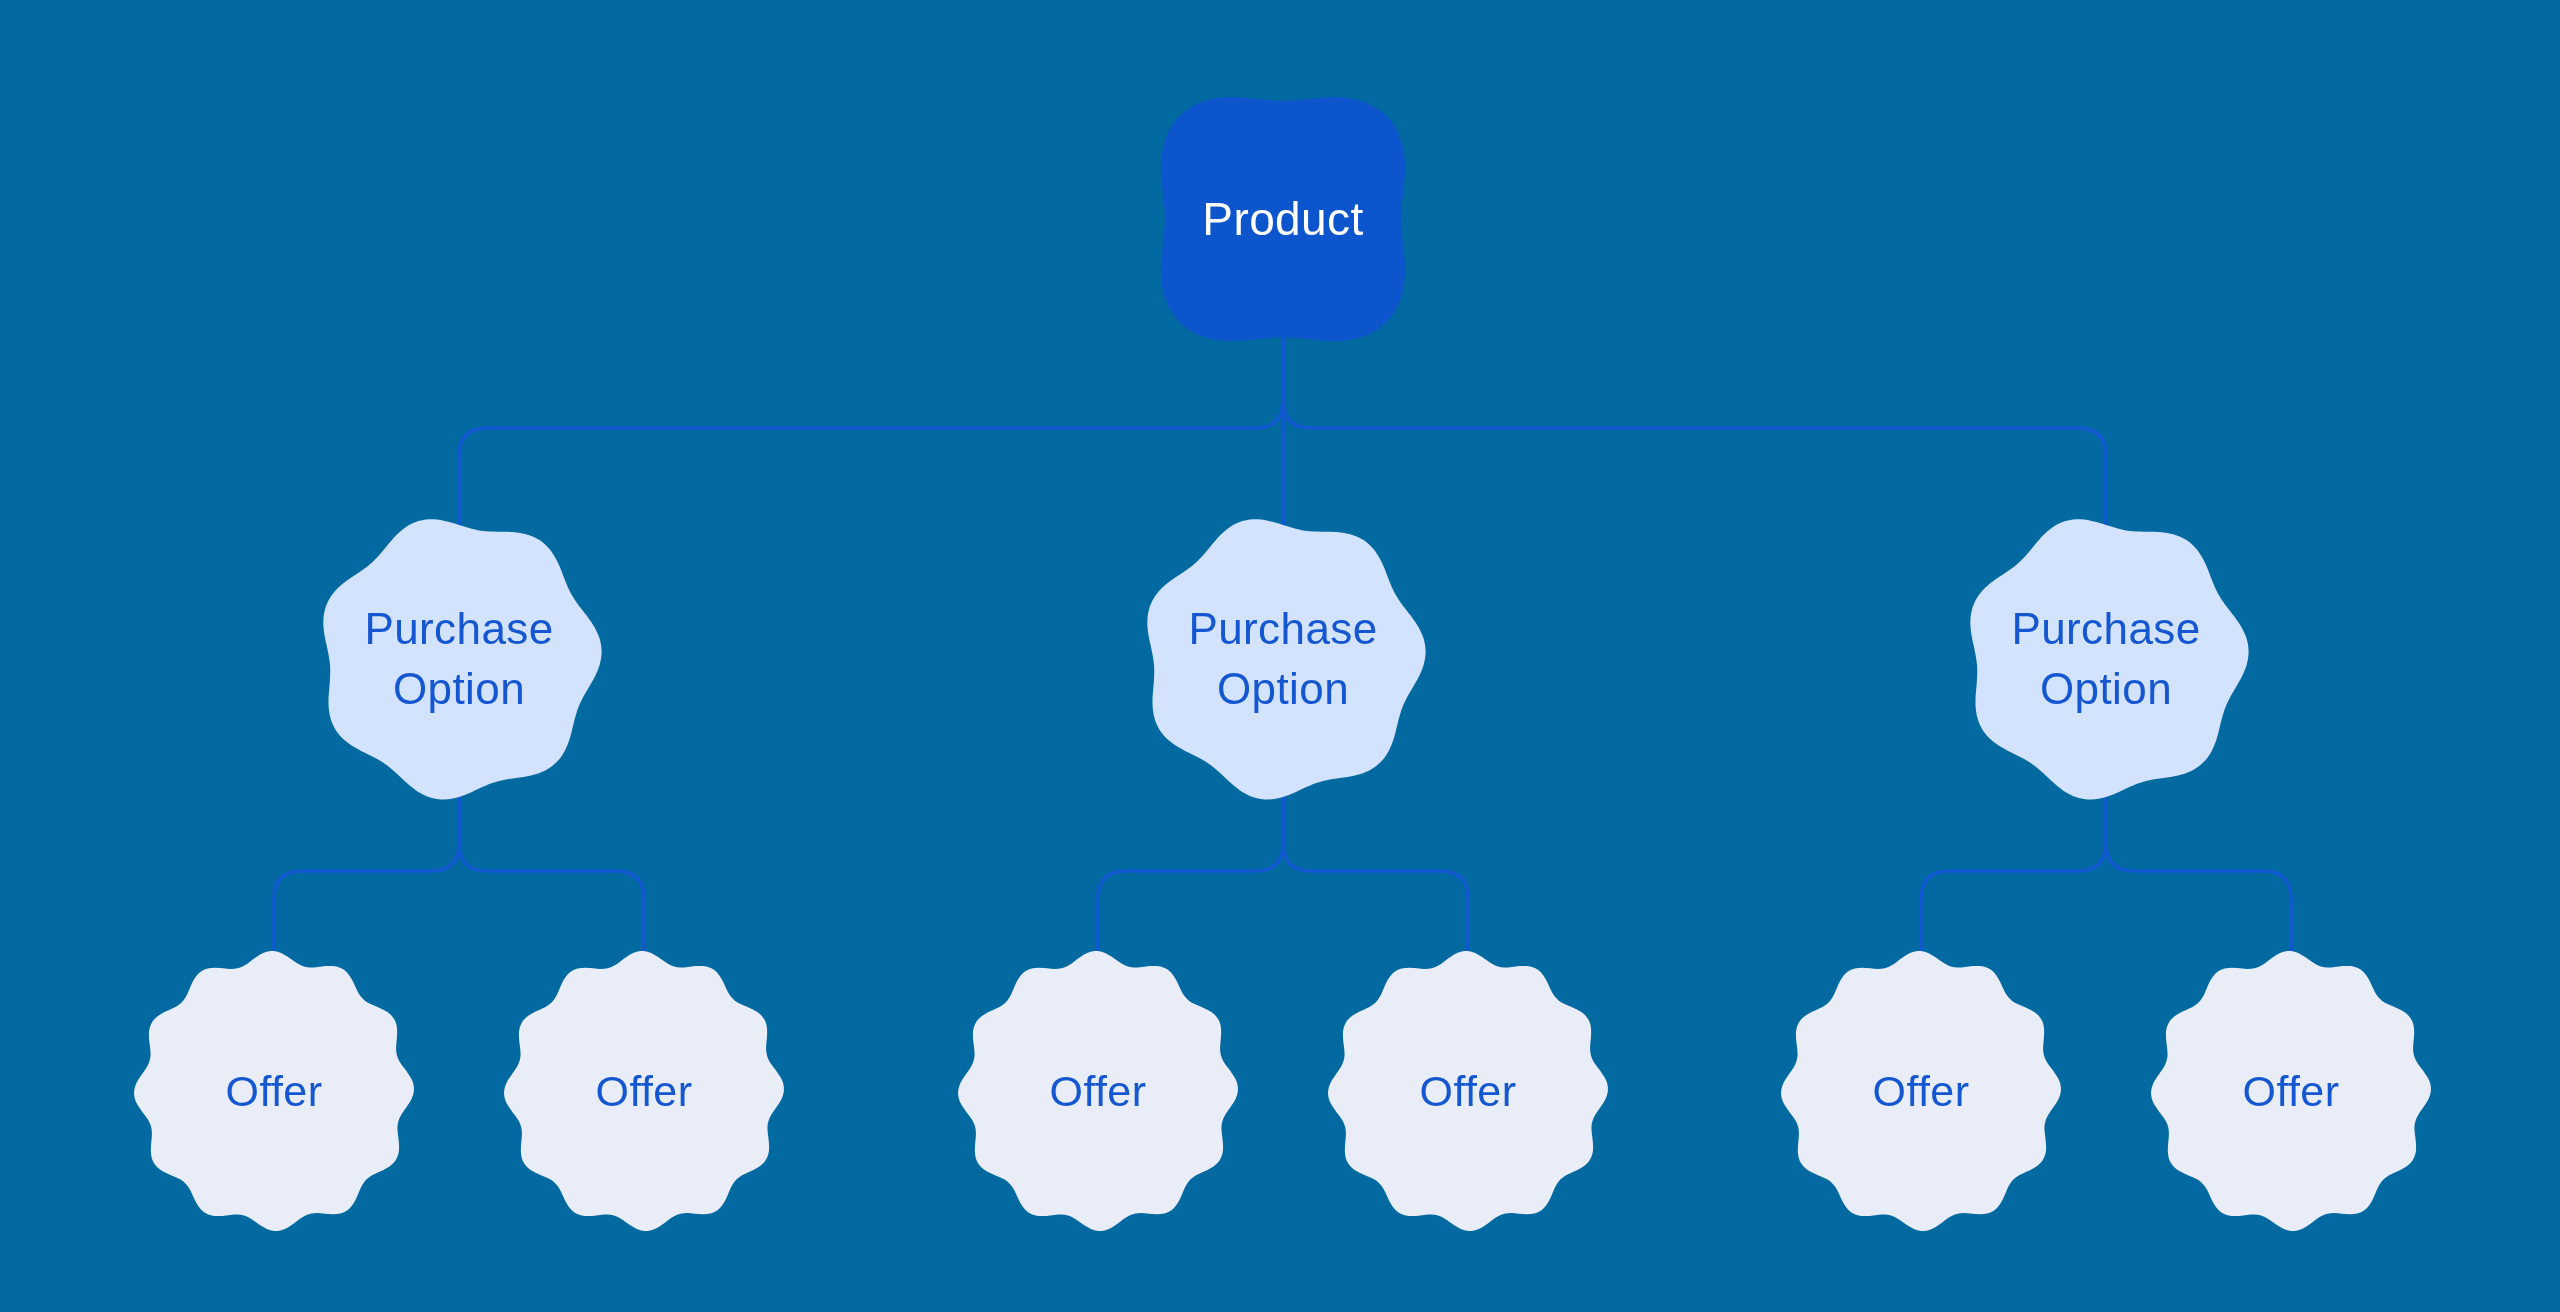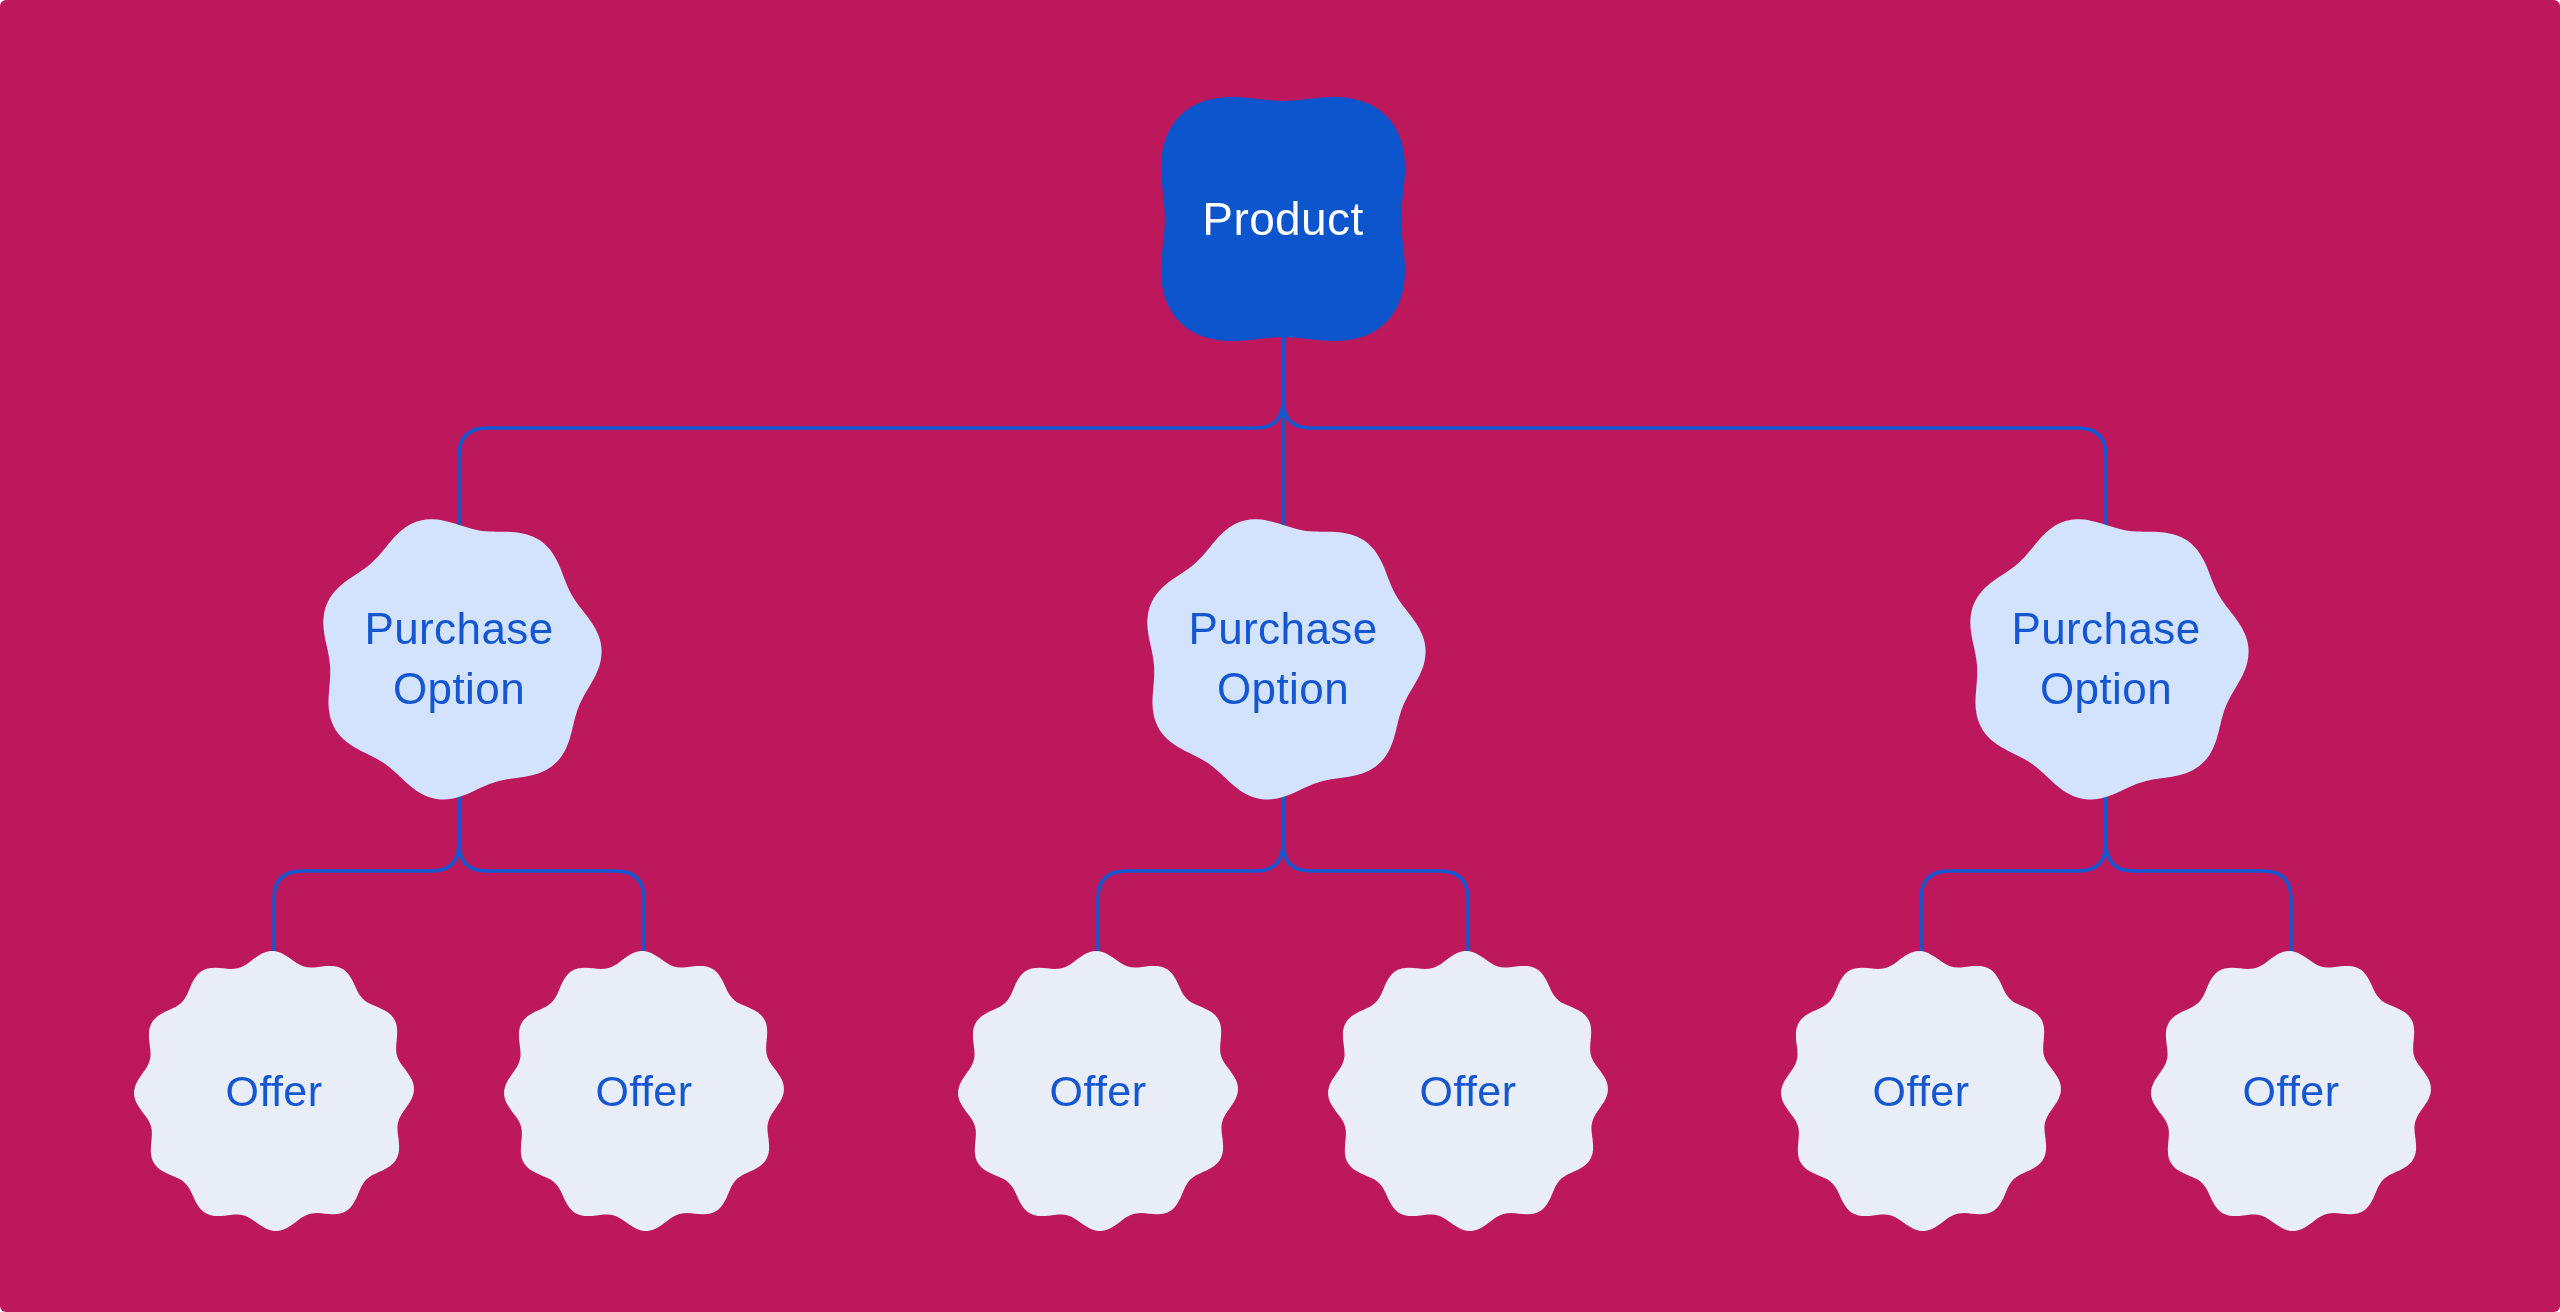--- a/index.html
+++ b/index.html
@@ -8,22 +8,21 @@
     background: #ffffff;
     width: 2560px;
     height: 1312px;
     overflow: hidden;
     font-family: "Liberation Sans", sans-serif;
   }
   .stage {
     position: relative;
     width: 2560px;
     height: 1312px;
-    background: #be185d;
-    border-radius: 6px;
+    background: #0369a1;
   }
   svg { display: block; }
   .node-label {
     font-family: "Liberation Sans", sans-serif;
     font-weight: 500;
     letter-spacing: 0.4px;
   }
 </style>
 </head>
 <body>

